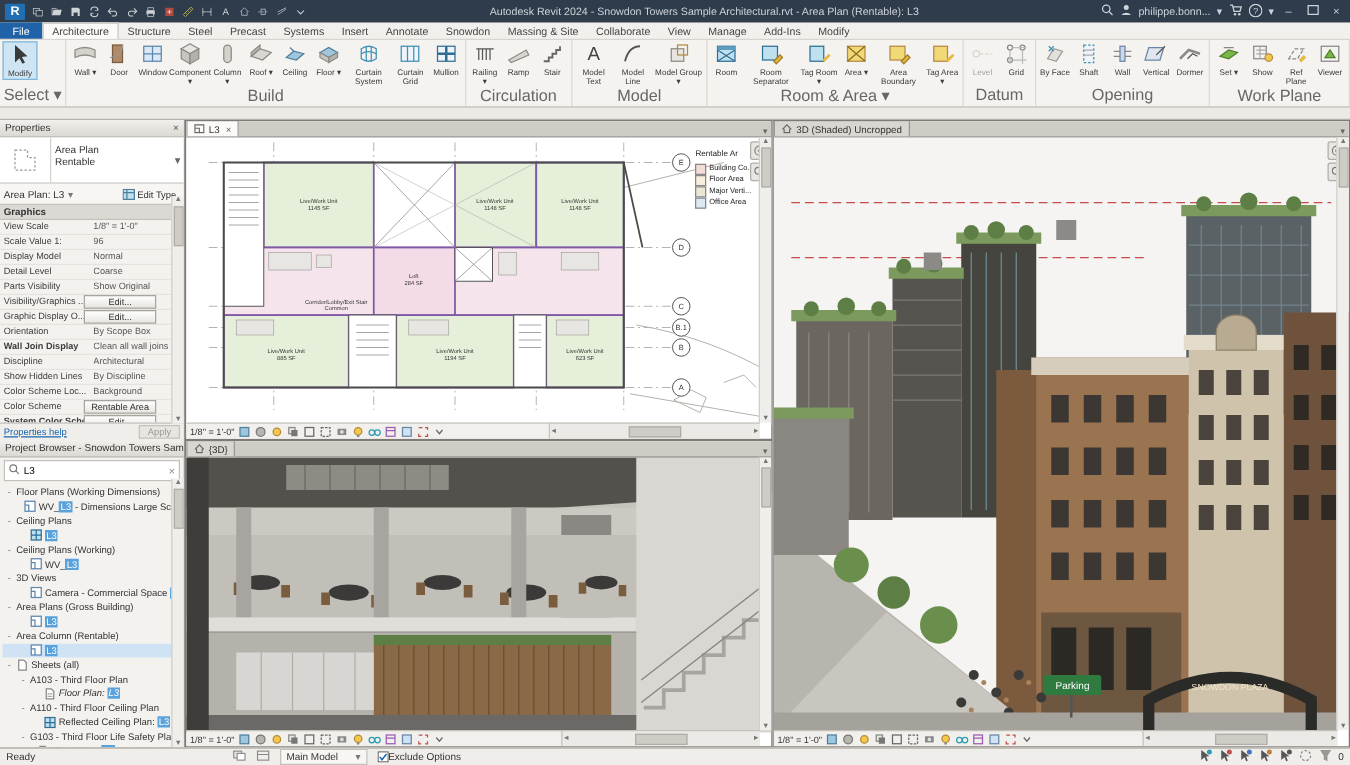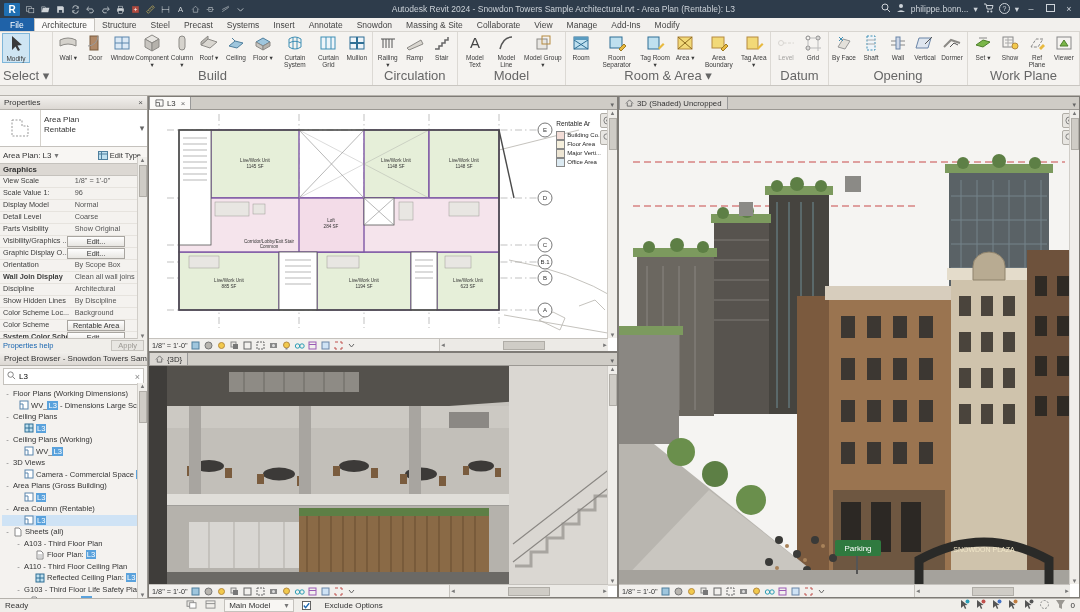--- a/index.html
+++ b/index.html
@@ -48,21 +48,21 @@
   .etbtn{margin-left:auto;display:flex;gap:2px;font-size:7.5px;border:1px solid transparent;padding:0 2px}
   .sechead{height:11px;background:#dcd8d3;display:flex;align-items:center;font-size:7.8px;font-weight:bold;
            color:#333;padding:0 3px;border-bottom:1px solid #c5c2bd}
   .sechead .pin{margin-left:auto;color:#666;font-weight:normal}
   .prow{display:flex;height:11px;align-items:flex-start;border-bottom:1px solid #e6e3de;font-size:7.3px}
   .plabel{flex:1.15;padding-left:3px;color:#3c3c3c;white-space:nowrap;overflow:hidden}
   .pval{flex:1;color:#555;white-space:nowrap;overflow:hidden}
   .pbtn{flex:1;border:1px solid #a8a5a0;background:linear-gradient(#fefefe,#e8e6e2);text-align:center;
         height:9px;line-height:9px;margin-right:12px;font-size:7.3px}
   .pfoot{display:flex;align-items:center;height:13px;border-top:1px solid #c5c2bd;font-size:7.5px;padding:0 3px;background:#f0eeea}
-  .pfoot .link{color:#1a66b0;}
+  .pfoot .link{color:#1a66b0;text-decoration:underline}
   .pfoot .apply{margin-left:auto;color:#9b9893;border:1px solid #c5c2bd;padding:0 6px;background:#e8e6e2}
   .sbv{position:absolute;width:10px;background:#f0eeea;border-left:1px solid #d0cdc8;box-sizing:border-box;
        display:flex;flex-direction:column;align-items:center;font-size:6px;color:#777}
   .sbthumb{width:6px;background:#cfccc6;border:1px solid #b0ada7;flex:0 0 30px;margin-top:2px}
   
   .searchrow{display:flex;align-items:center;height:15px;border-bottom:1px solid #d5d2cc;background:#fff;margin:2px 3px;border:1px solid #c5c2bd;padding:0 3px;gap:3px}
   .searchrow input{border:none;outline:none;flex:1;font-size:8px;font-family:"Liberation Sans",sans-serif;background:transparent;padding:0}
   .tree{padding:1px 0 0 2px}
   .trow{height:11.5px;display:flex;align-items:center;font-size:7.6px;white-space:nowrap;overflow:hidden;gap:2px}
   .trow .exp{color:#777;width:7px;text-align:center}
@@ -87,21 +87,21 @@
   .navtools .nt{width:13px;height:13px;background:#e8e6e2;border:1px solid #b0ada7;border-radius:2px;
                 display:flex;align-items:center;justify-content:center}
   .legend{position:absolute;font-size:6px;color:#222;line-height:1.5}
   .legend .lt{font-size:6.5px;margin-bottom:2px}
   .legend .li{display:flex;align-items:center;gap:2px}
   .legend .sw{width:7px;height:7px;border:1px solid #888;display:inline-block}
   
   .statusbar{left:0;top:598px;width:1080px;height:14px;background:#f0eeea;border-top:1px solid #b5b2ac;
              display:flex;align-items:center;font-size:8px;padding:0 5px;gap:8px;box-sizing:border-box;color:#333}
   .mmsel{display:flex;align-items:center;gap:14px;border:1px solid #c5c2bd;background:#f8f6f3;padding:0 4px;height:11px}
-  .chk{display:flex;align-items:flex-start;gap:14px}
+  .chk{display:flex;align-items:flex-start;gap:0}
   .selicons{margin-left:auto;display:flex;align-items:center;gap:5px}
 </style>
 </head>
 <body>
 
 <div class="abs titlebar">
   <div class="rlogo">R</div>
   <div class="qat" id="qat">
       <span>
         <svg viewBox="0 0 20 20" width="11" height="11">
@@ -735,21 +735,21 @@
           <svg width="10" height="10" viewBox="0 0 10 10">
             <path d="M2 1 h4 l2 2 v6 h-6 z" fill="#fff" stroke="#888"></path>
           </svg>
         </span>
         <span><span>Sheets (all)</span></span>
       </div>
       <div class="trow" style="padding-left: 13px;">
         <span class="exp">-</span>
         <span><span>A103 - Third Floor Plan</span></span>
       </div>
-      <div class="trow" style="padding-left: 24px;">
+      <div class="trow" style="padding-left: 24px; font-style: italic;">
         <span class="exp"></span>
         <span class="ticon">
           <svg width="10" height="10" viewBox="0 0 10 10">
             <path d="M2 1 h4 l2 2 v6 h-6 z" fill="#fff" stroke="#888"></path>
             <path d="M3 5 h4 M3 7 h4" stroke="#aaa"></path>
           </svg>
         </span>
         <span><span>Floor Plan: </span><span class="hl">L3</span></span>
       </div>
       <div class="trow" style="padding-left: 13px;">

